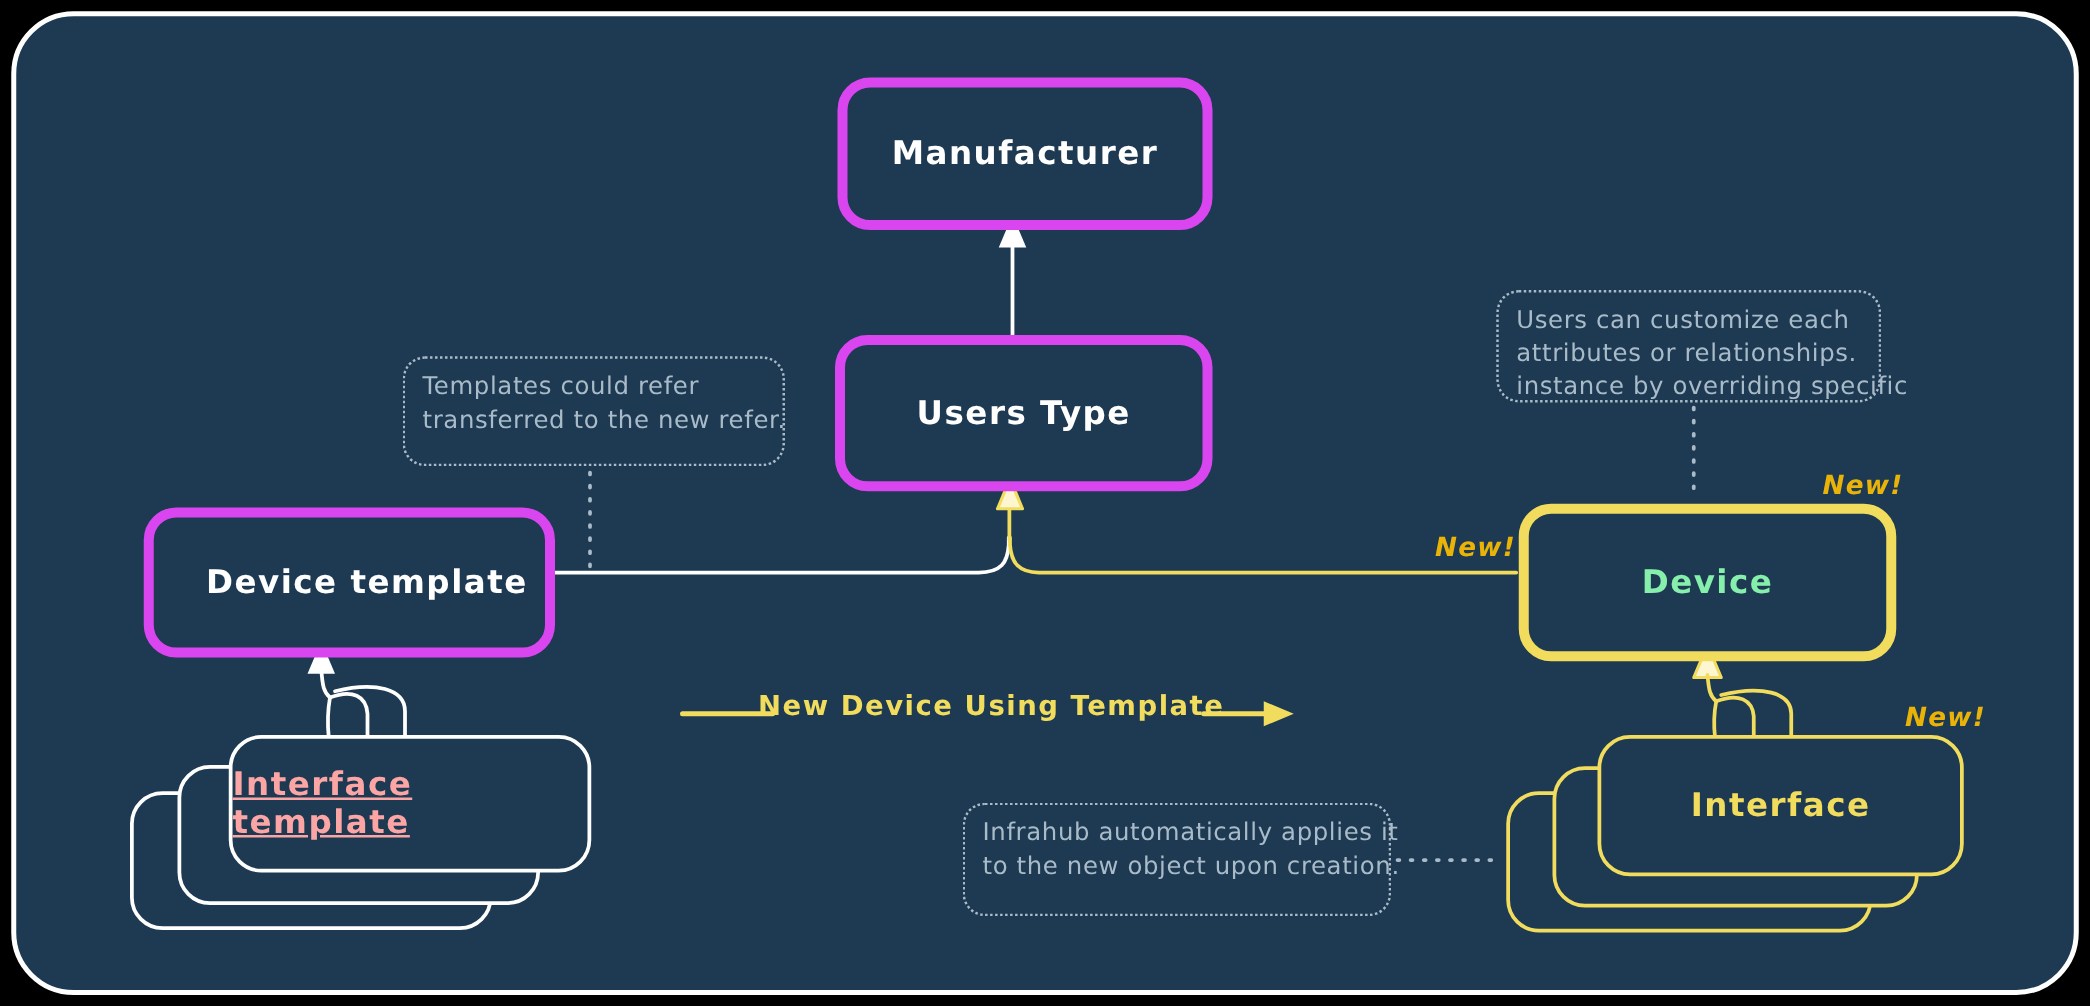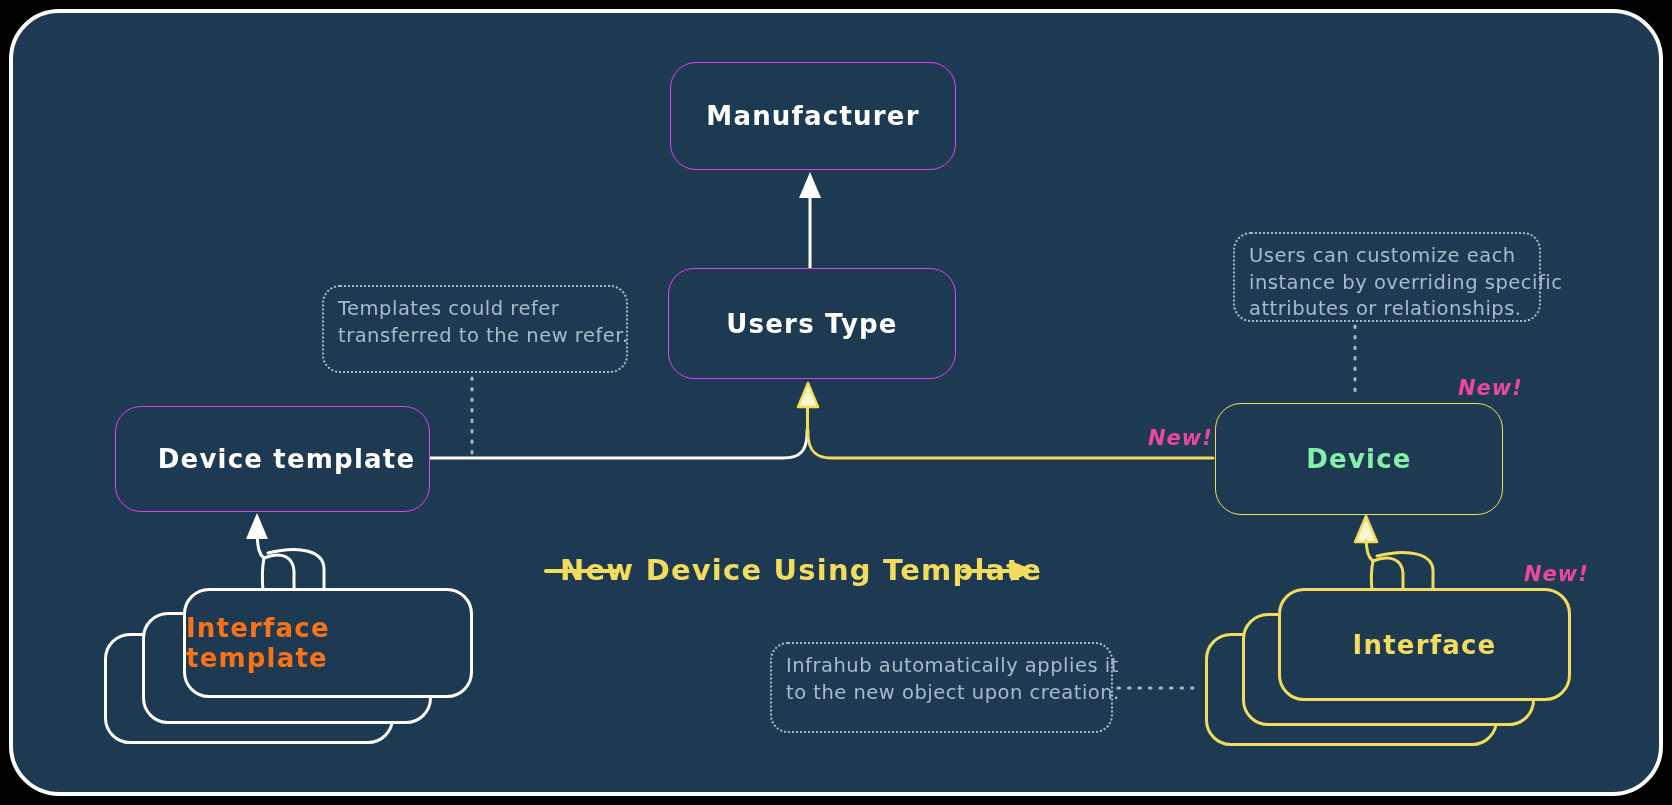--- a/index.html
+++ b/index.html
@@ -1,49 +1,49 @@
 <!DOCTYPE html>
 <html><head>
 <meta charset="utf-8">
 <style>
   html,body{margin:0;padding:0;background:#000;}
   body{width:1672px;height:805px;position:relative;overflow:hidden;
        font-family:"DejaVu Sans","Liberation Sans",sans-serif;}
   #canvas{position:absolute;left:9px;top:9px;right:9px;bottom:9px;
           background:#1d3a52;border:4px solid #fff;border-radius:50px;}
-  .node{position:absolute;border:1px solid #d946ef;border-radius:26px;background:#1d3a52;
+  .node{position:absolute;border:8px solid #d946ef;border-radius:26px;background:#1d3a52;
         display:flex;align-items:center;justify-content:center;
         color:#fff;font-size:26px;font-weight:600;letter-spacing:1.2px;}
   .node.yellow{border-color:#f1dc5d;color:#86efac;}
   .stacklayer{position:absolute;border:3px solid #fff;border-radius:26px;background:#1d3a52;}
   .stacklayer.yellow{border-color:#f1dc5d;}
   .note{position:absolute;border:2.5px dotted #a9bbc8;border-radius:18px;
         color:#a9bbc8;font-size:19.5px;font-weight:500;letter-spacing:.5px;
         line-height:1.36;padding:9px 14px;box-sizing:border-box;}
   .note span{display:block;white-space:nowrap;}
-  .badge{position:absolute;color:#ec4899;font-size:21px;font-weight:700;
+  .badge{position:absolute;color:#eab308;font-size:21px;font-weight:700;
          font-style:italic;letter-spacing:1px;white-space:nowrap;}
   .flowlabel{position:absolute;left:560px;top:553px;width:466px;text-align:center;
-         color:#f1dc5d;font-size:29px;font-weight:700;letter-spacing:1.2px;white-space:nowrap;}
+         color:#f1dc5d;font-size:22px;font-weight:700;letter-spacing:1.2px;white-space:nowrap;}
   svg.layer{position:absolute;left:0;top:0;width:1672px;height:805px;pointer-events:none;}
 
   #node-manufacturer{left:670px;top:62px;width:284px;height:106px;}
   #node-device-type{left:668px;top:268px;width:286px;height:109px;}
   #node-device-template{left:115px;top:406px;width:285px;height:104px;padding-left:28px;}
   #node-device{left:1215px;top:403px;width:286px;height:110px;}
 
   #itpl-back{left:104px;top:633px;width:284px;height:105px;}
   #itpl-mid{left:142px;top:612px;width:284px;height:106px;}
-  #itpl-front{left:183px;top:588px;width:284px;height:104px;display:flex;align-items:center;justify-content:center;color:#f97316;font-size:26px;font-weight:600;letter-spacing:1.2px;}
+  #itpl-front{left:183px;top:588px;width:284px;height:104px;display:flex;align-items:center;justify-content:center;color:#fca5a5;font-size:26px;font-weight:600;letter-spacing:1.2px;text-decoration:underline;}
   #ifc-back{left:1205px;top:633px;width:287px;height:107px;}
   #ifc-mid{left:1242px;top:613px;width:287px;height:107px;}
   #ifc-front{left:1278px;top:588px;width:287px;height:107px;display:flex;align-items:center;justify-content:center;color:#f1dc5d;font-size:26px;font-weight:600;letter-spacing:1.2px;}
 
   #note-templates{left:322px;top:285px;width:306px;height:88px;}
-  #note-customize{left:1233px;top:232px;width:308px;height:90px;}
+  #note-customize{left:1197px;top:232px;width:308px;height:90px;}
   #note-apply{left:770px;top:642px;width:343px;height:91px;}
 
   #badge-device-left{left:1148px;top:426px;}
   #badge-device-top{left:1458px;top:376px;}
   #badge-interface{left:1524px;top:562px;}
 </style>
 </head>
 <body>
 
 <div id="canvas"></div>
@@ -119,22 +119,22 @@
   <span>Interface</span>
 </div>
 
 <div class="note" id="note-templates">
   <span>Templates could refer</span>
   <span>transferred to the new refer.</span>
 </div>
 
 <div class="note" id="note-customize">
   <span>Users can customize each</span>
+  <span>attributes or relationships.</span>
   <span>instance by overriding specific</span>
-  <span>attributes or relationships.</span>
 </div>
 
 <div class="note" id="note-apply">
   <span>Infrahub automatically applies it</span>
   <span>to the new object upon creation.</span>
 </div>
 
 <div class="badge" id="badge-device-left">New!</div>
 <div class="badge" id="badge-device-top">New!</div>
 <div class="badge" id="badge-interface">New!</div>

